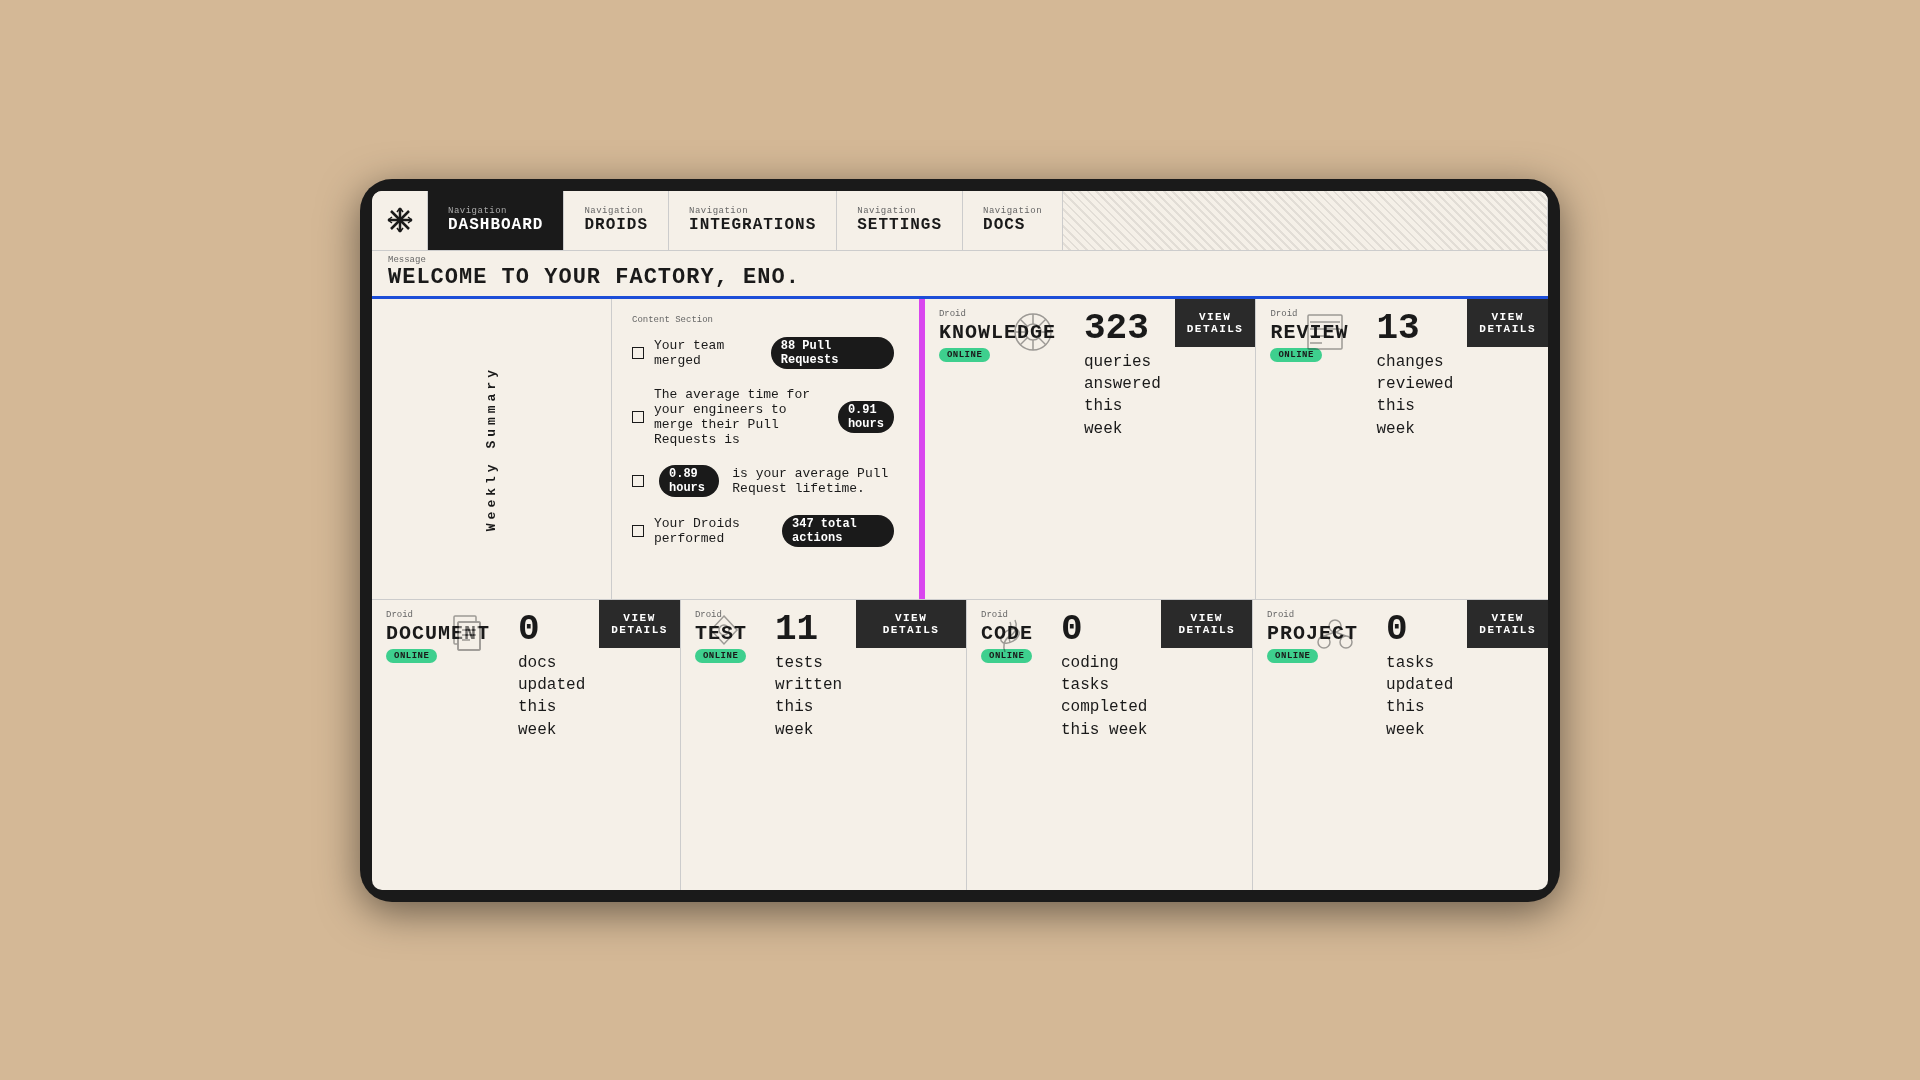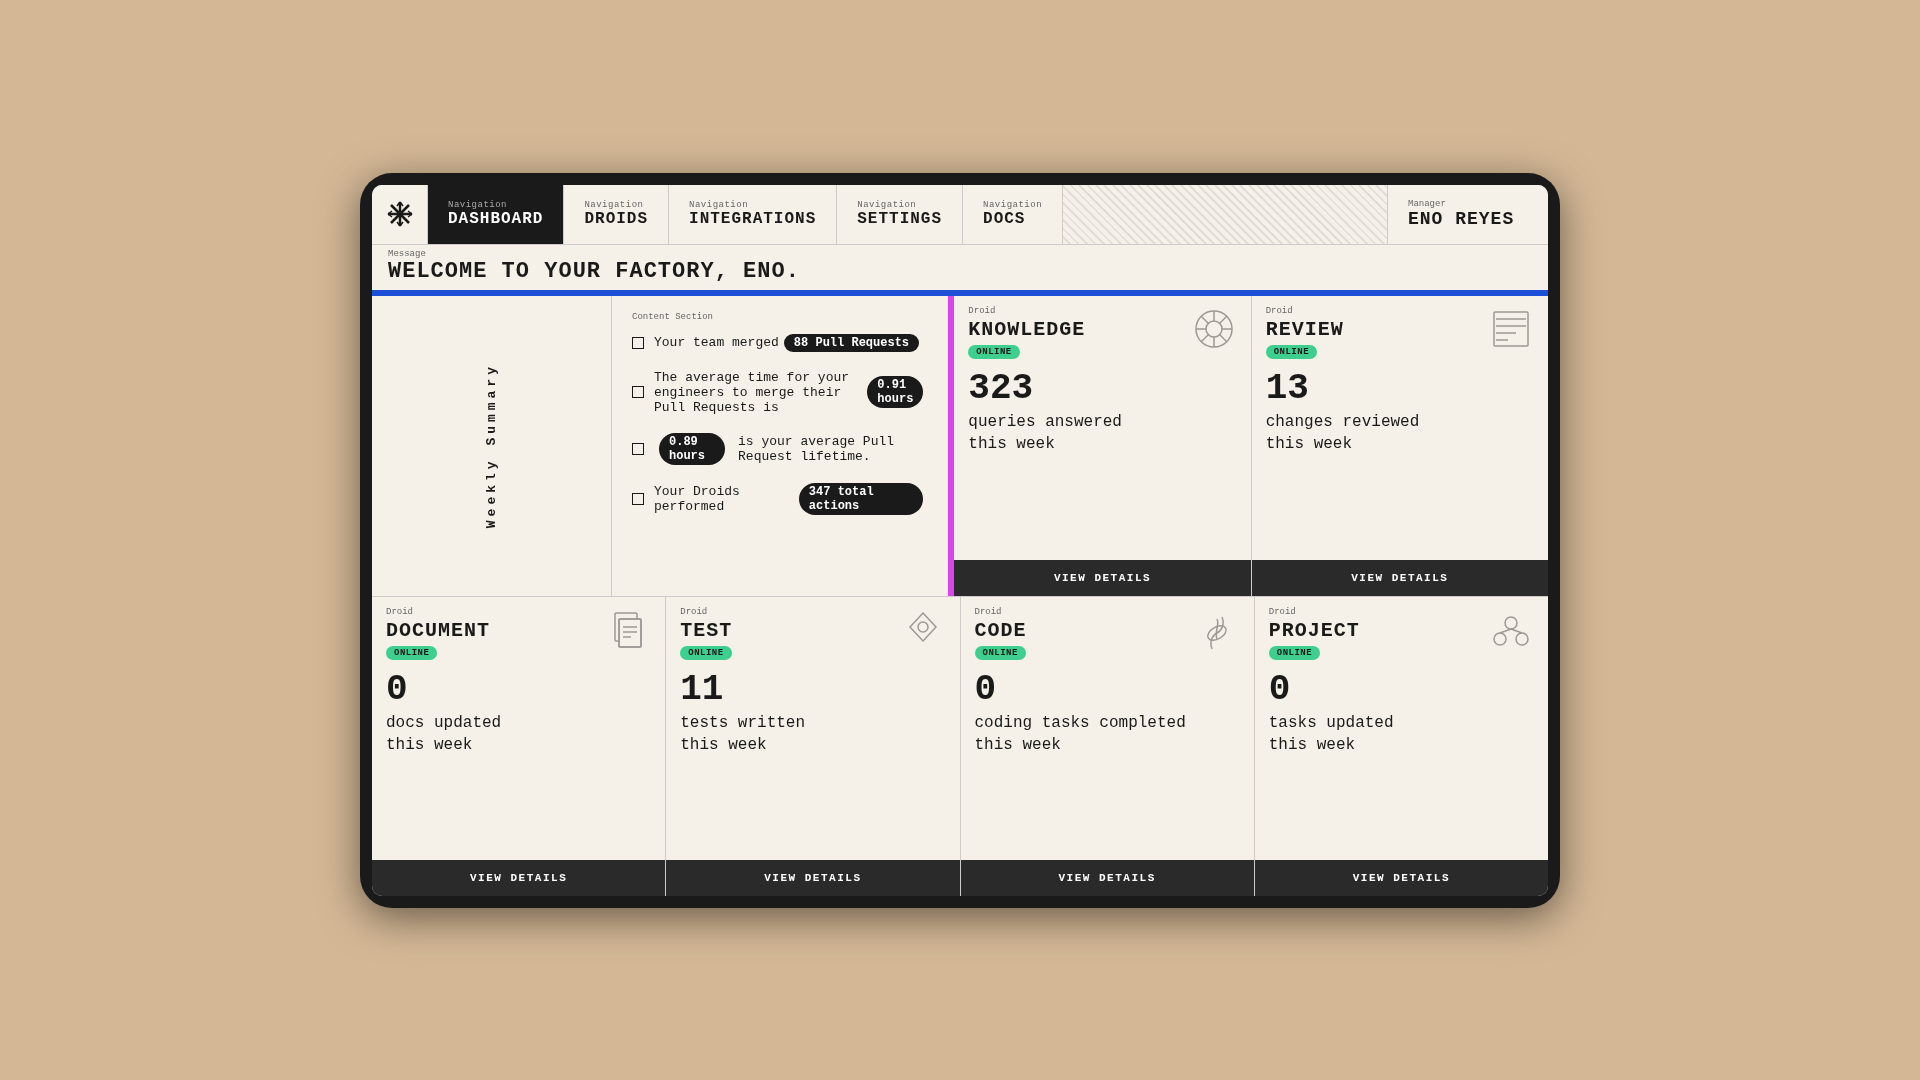--- a/index.html
+++ b/index.html
@@ -96,21 +96,21 @@
     }
     .manager-name {
       font-size: 18px;
       font-weight: bold;
       letter-spacing: 1px;
       color: #1a1a1a;
     }
     
     .welcome-bar {
       padding: 4px 16px 6px;
-      border-bottom: 6px solid #1d4ed8;
+      border-bottom: 3px solid #1d4ed8;
     }
     .welcome-label-small {
       font-size: 9px;
       color: #666;
     }
     .welcome-text {
       font-size: 22px;
       font-weight: bold;
       letter-spacing: 1px;
       color: #1a1a1a;
@@ -220,21 +220,21 @@
     }
     
     .top-section {
       display: flex;
       border-bottom: 1px solid #ccc;
     }
     .droid-card-wrapper {
       flex: 1;
       border-right: 1px solid #ccc;
       display: flex;
-      flex-direction: column;
+      flex-direction: row;
       min-height: 290px;
       position: relative;
     }
     .droid-card-wrapper:last-child {
       border-right: none;
     }
     .bottom-section {
       display: flex;
     }
     .droid-content-area {
@@ -290,24 +290,20 @@
         <span class="nav-label-small">Navigation</span>
         <span class="nav-label">SETTINGS</span>
       </div>
       <div class="nav-item">
         <span class="nav-label-small">Navigation</span>
         <span class="nav-label">DOCS</span>
       </div>
 
       <div class="nav-hatch"></div>
 
-      <div class="manager-section">
-        <span class="manager-label-small">Manager</span>
-        <span class="manager-name">ENO REYES</span>
-      </div>
     </div>
 
     <div class="welcome-bar">
       <div class="welcome-label-small">Message</div>
       <div class="welcome-text">WELCOME TO YOUR FACTORY, ENO.</div>
     </div>
 
     <div class="top-section">
 
       <div class="weekly-summary-panel">

